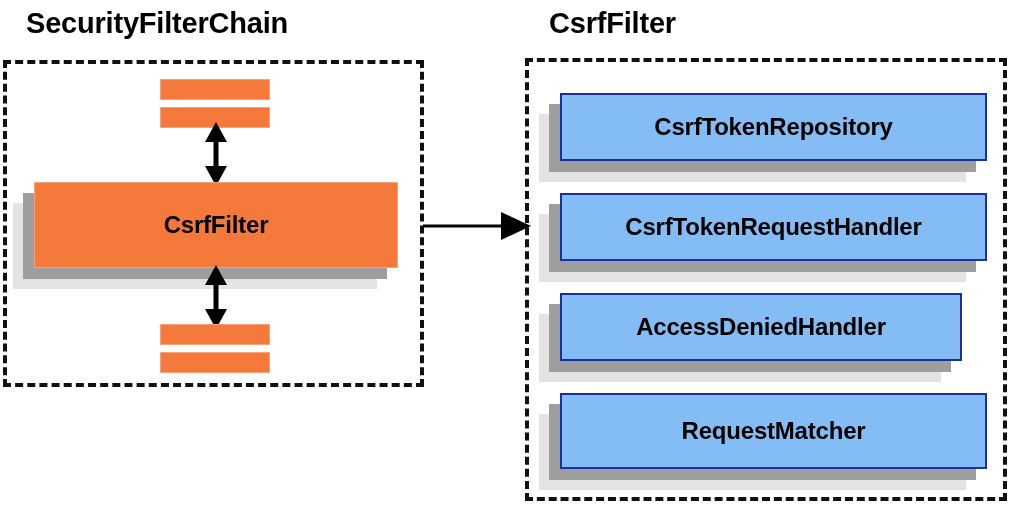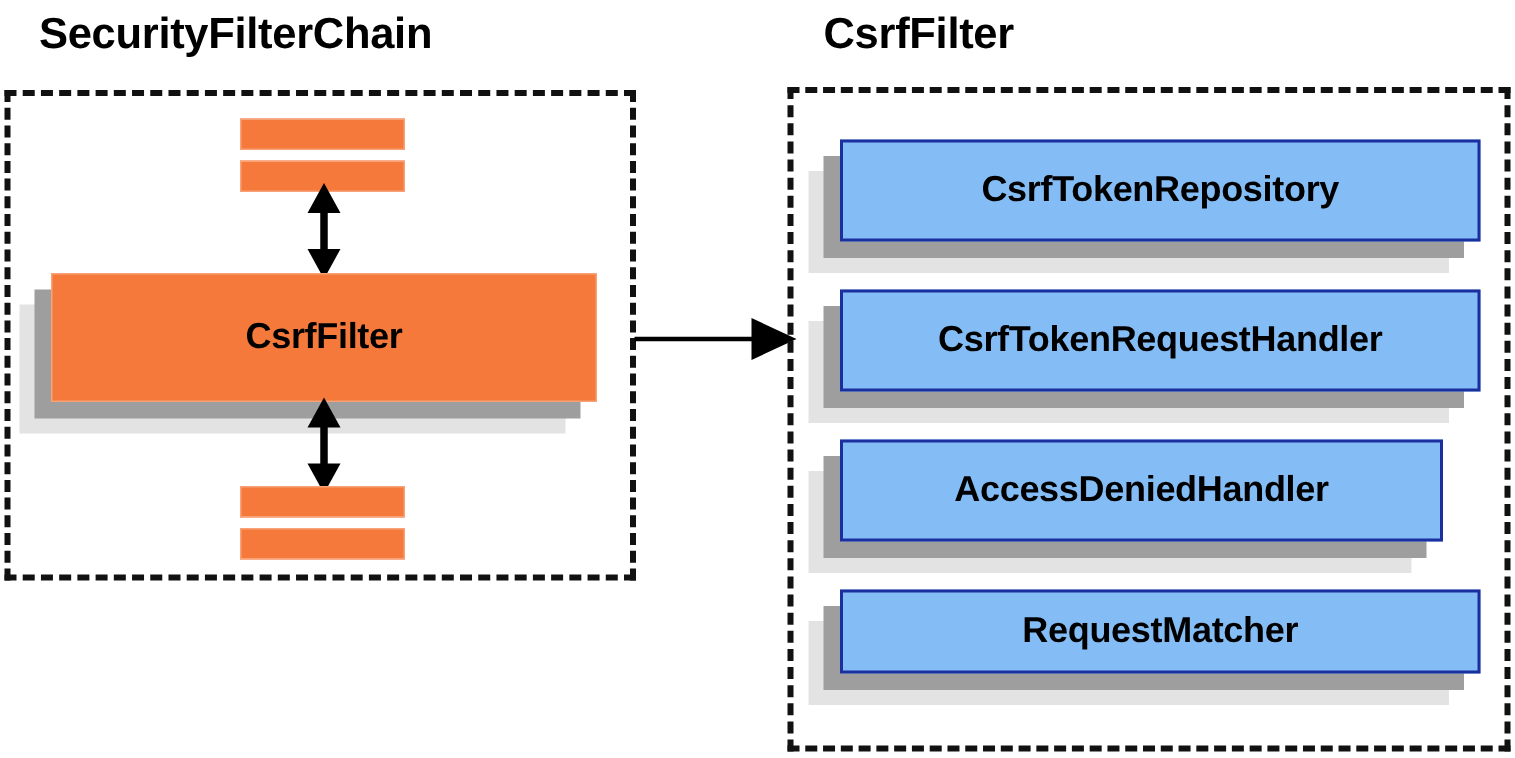--- a/index.html
+++ b/index.html
@@ -174,21 +174,21 @@
   </div>
 
   <div class="node blue" style="left:560px; top:293px; width:402px; height:68px;">
     <div class="shadow-far"></div>
     <div class="shadow-near"></div>
     <div class="face">
       <span class="label">AccessDeniedHandler</span>
     </div>
   </div>
 
-  <div class="node blue" style="left:560px; top:393px; width:427px; height:56px;">
+  <div class="node blue" style="left:560px; top:393px; width:427px; height:76px;">
     <div class="shadow-far"></div>
     <div class="shadow-near"></div>
     <div class="face">
       <span class="label">RequestMatcher</span>
     </div>
   </div>
 
 </div>
 
 </body></html>

